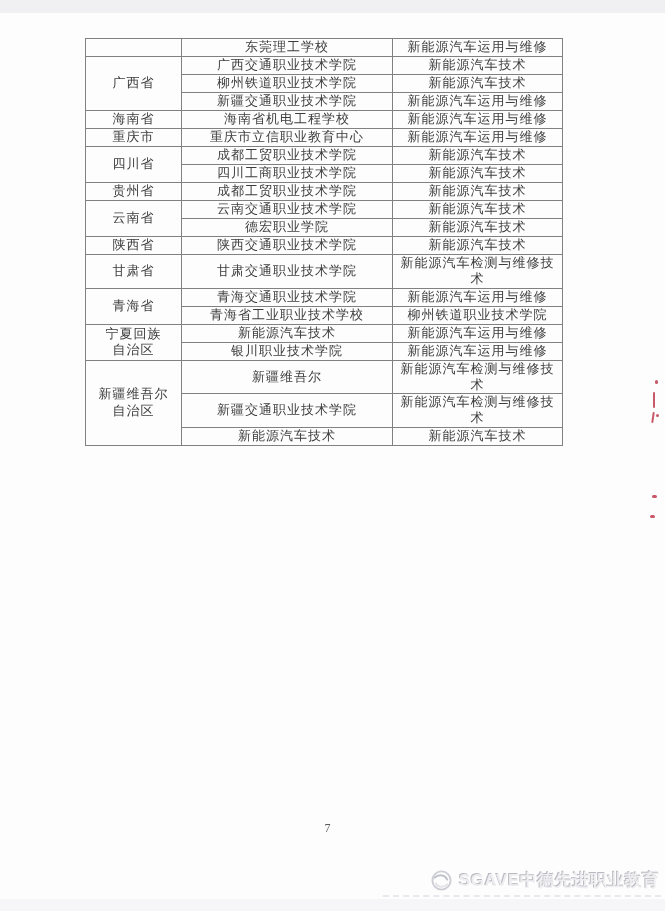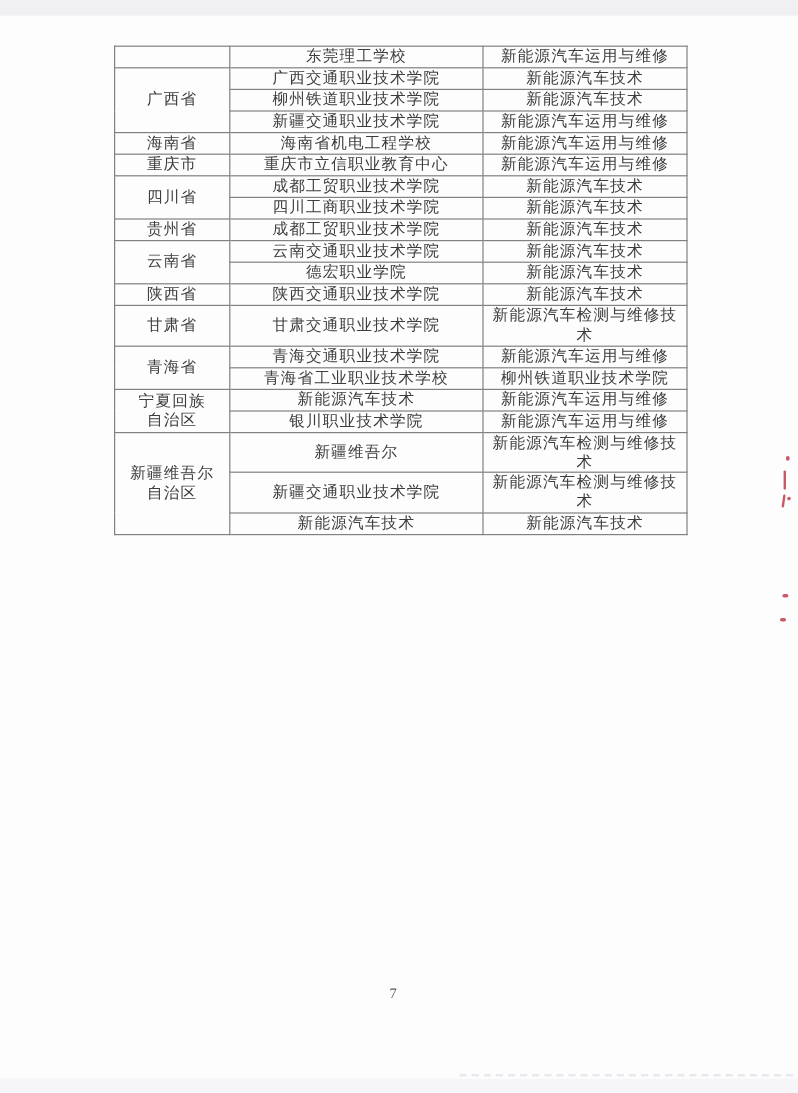--- a/index.html
+++ b/index.html
@@ -11,21 +11,21 @@
   .edge-strip-top{
     position:absolute;left:0;top:0;width:665px;height:13px;
     background:#f0f0f3;
   }
   .edge-strip-bottom{
     position:absolute;left:0;top:899px;width:665px;height:12px;
     background:#f6f6f8;
   }
   
   table.doc-table{
-    position:absolute;left:95px;top:38px;width:470px;
+    position:absolute;left:85px;top:38px;width:470px;
     border-collapse:collapse;table-layout:fixed;
   }
   table.doc-table td{
     border:1px solid #818181;
     height:17px;
     padding:0 2px;
     text-align:center;vertical-align:middle;
     font-size:13px;color:#3d3d3d;letter-spacing:1px;
     white-space:pre-line;line-height:1.25;
     overflow:hidden;
@@ -172,17 +172,25 @@
 
   <div class="page-number">7</div>
 
   <div class="red-mark rm1"></div>
   <div class="red-mark rm2"></div>
   <div class="red-mark rm3"></div>
   <div class="red-mark rm4"></div>
   <div class="red-mark rm5"></div>
   <div class="red-mark rm6"></div>
 
+  <div class="footer">
+    <svg class="footer-logo" viewBox="0 0 24 24">
+      <circle cx="12" cy="12" r="9.5" fill="none" stroke="#cdced4" stroke-width="2"></circle>
+      <path d="M5 9 C9 5, 16 6, 18 11" fill="none" stroke="#bfc0c8" stroke-width="2" stroke-linecap="round"></path>
+      <path d="M18 16 C14 20, 8 19, 6 15" fill="none" stroke="#e2e2e7" stroke-width="2" stroke-linecap="round"></path>
+    </svg>
+    <span class="footer-brand">SGAVE中德先进职业教育</span>
+  </div>
   <div class="footer-rule"></div>
 
   <div class="edge-strip-bottom"></div>
 
 </div>
 
 </body></html>

